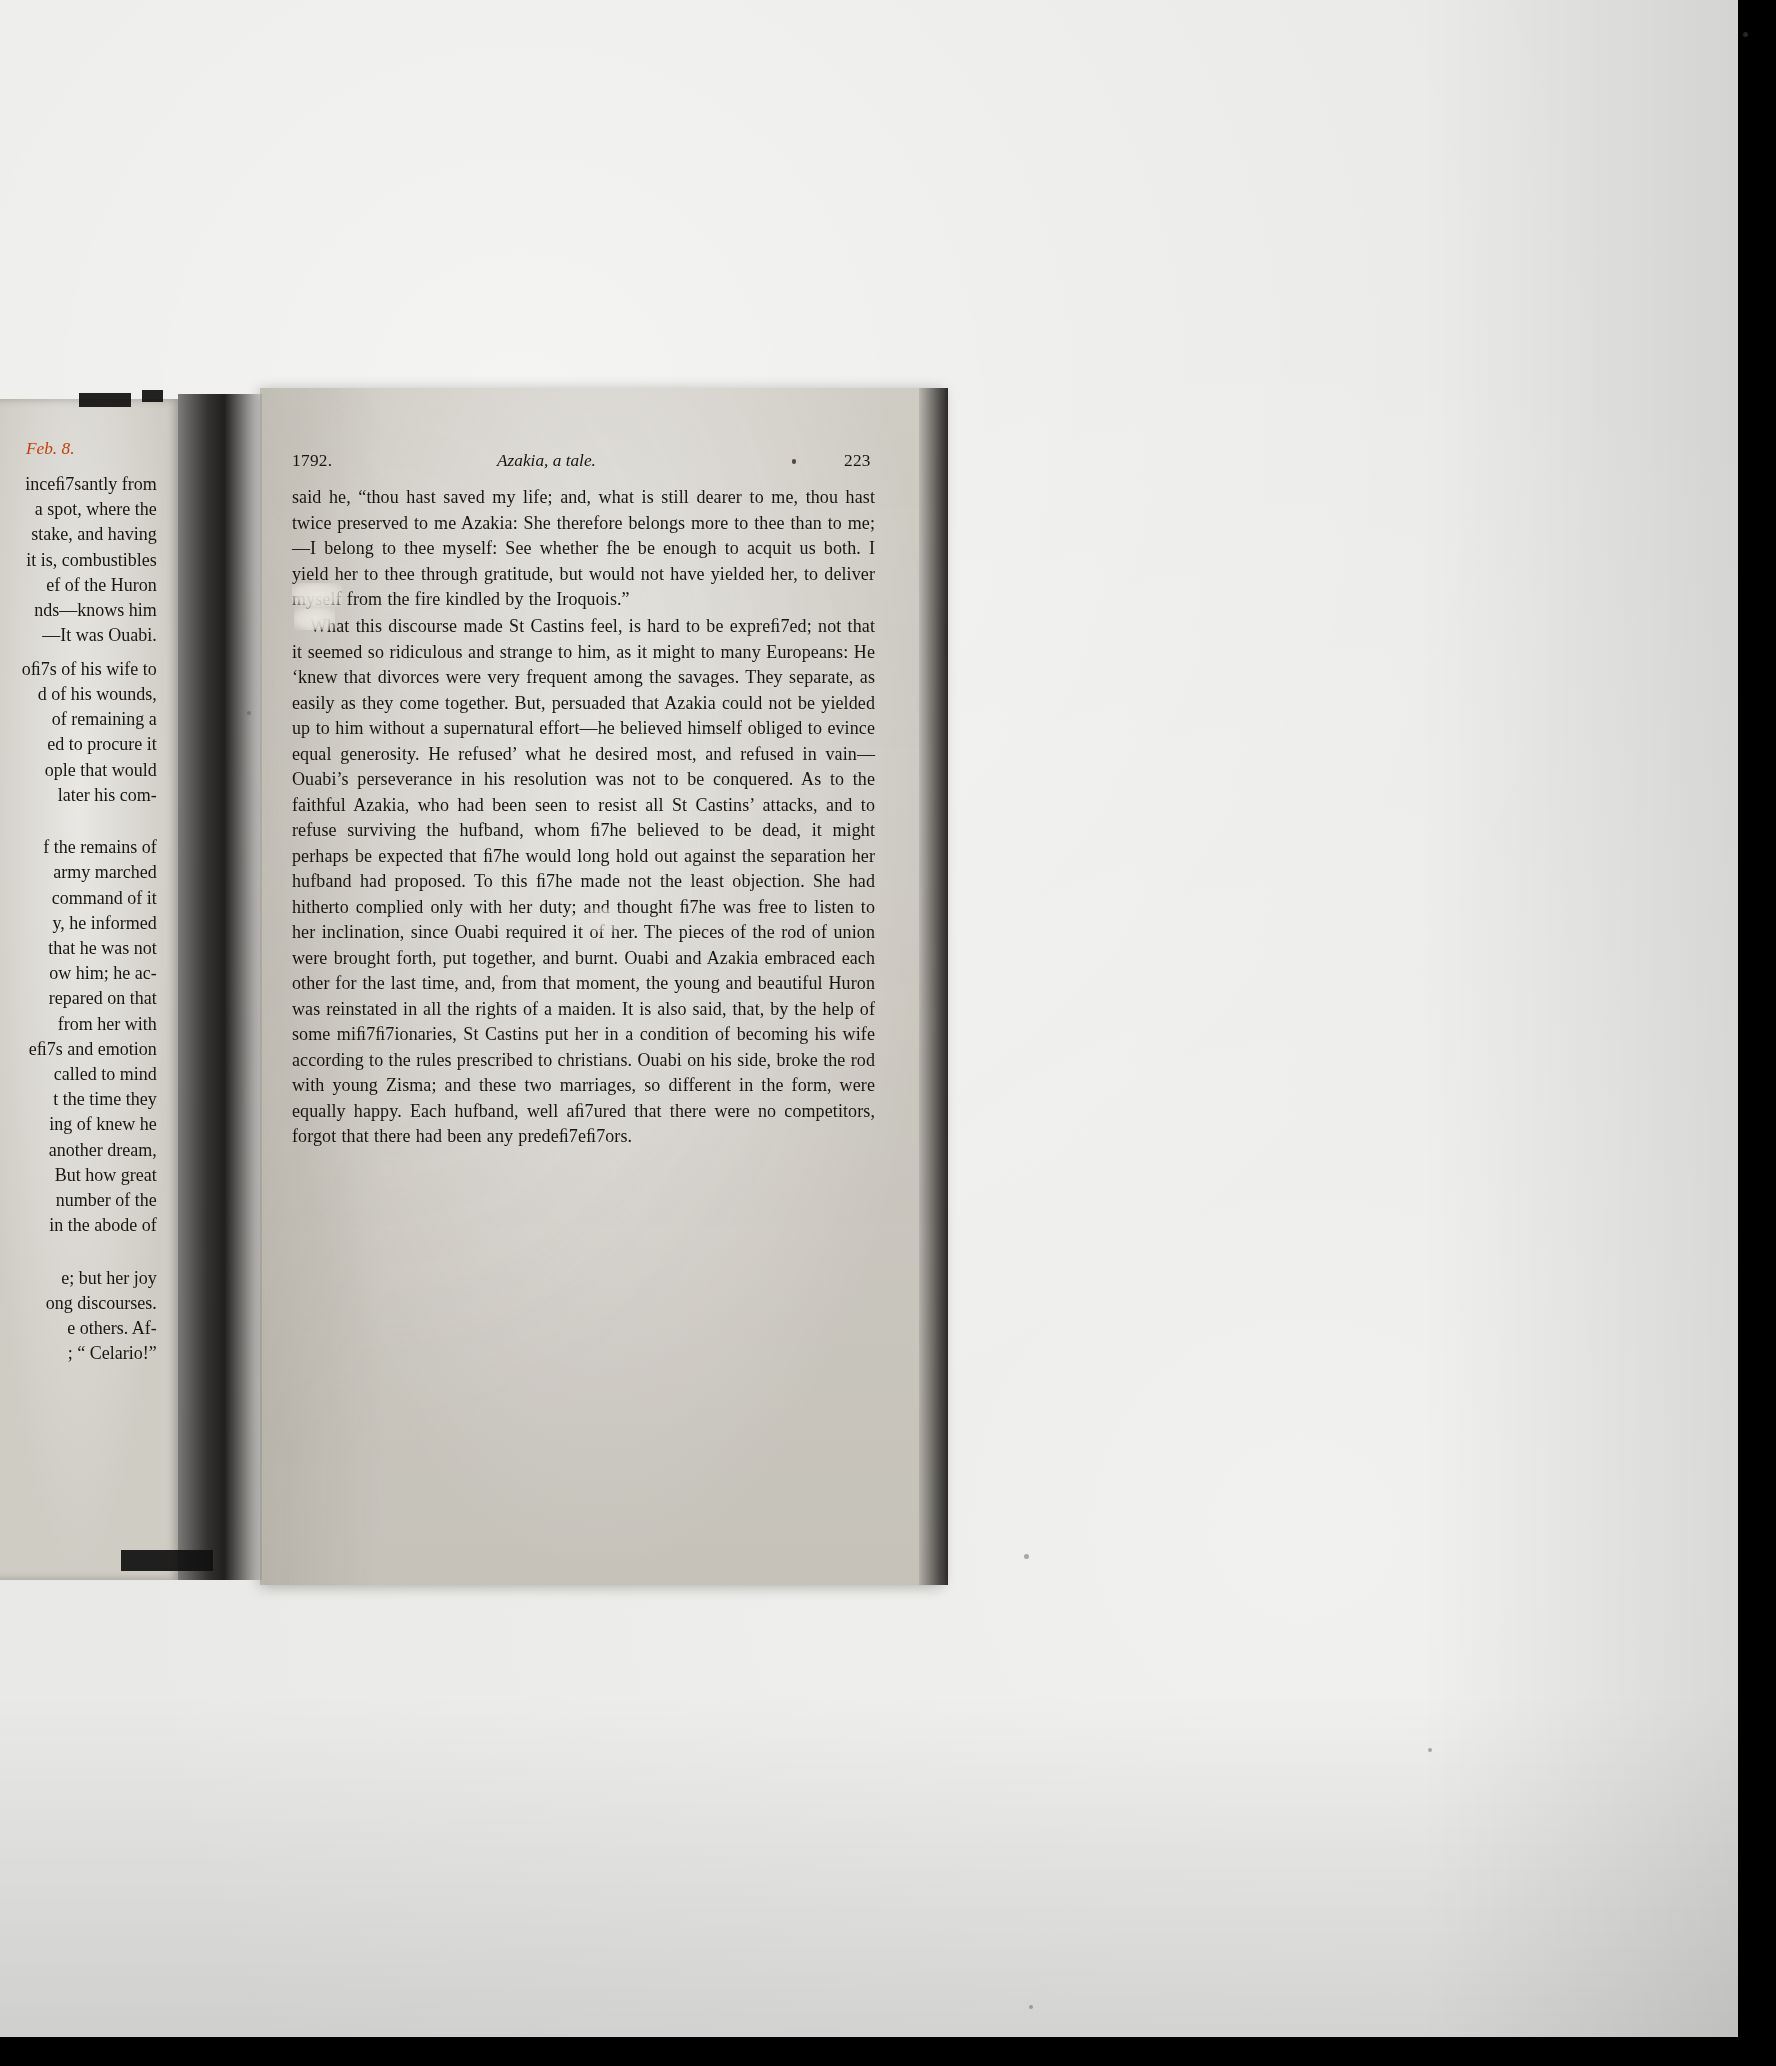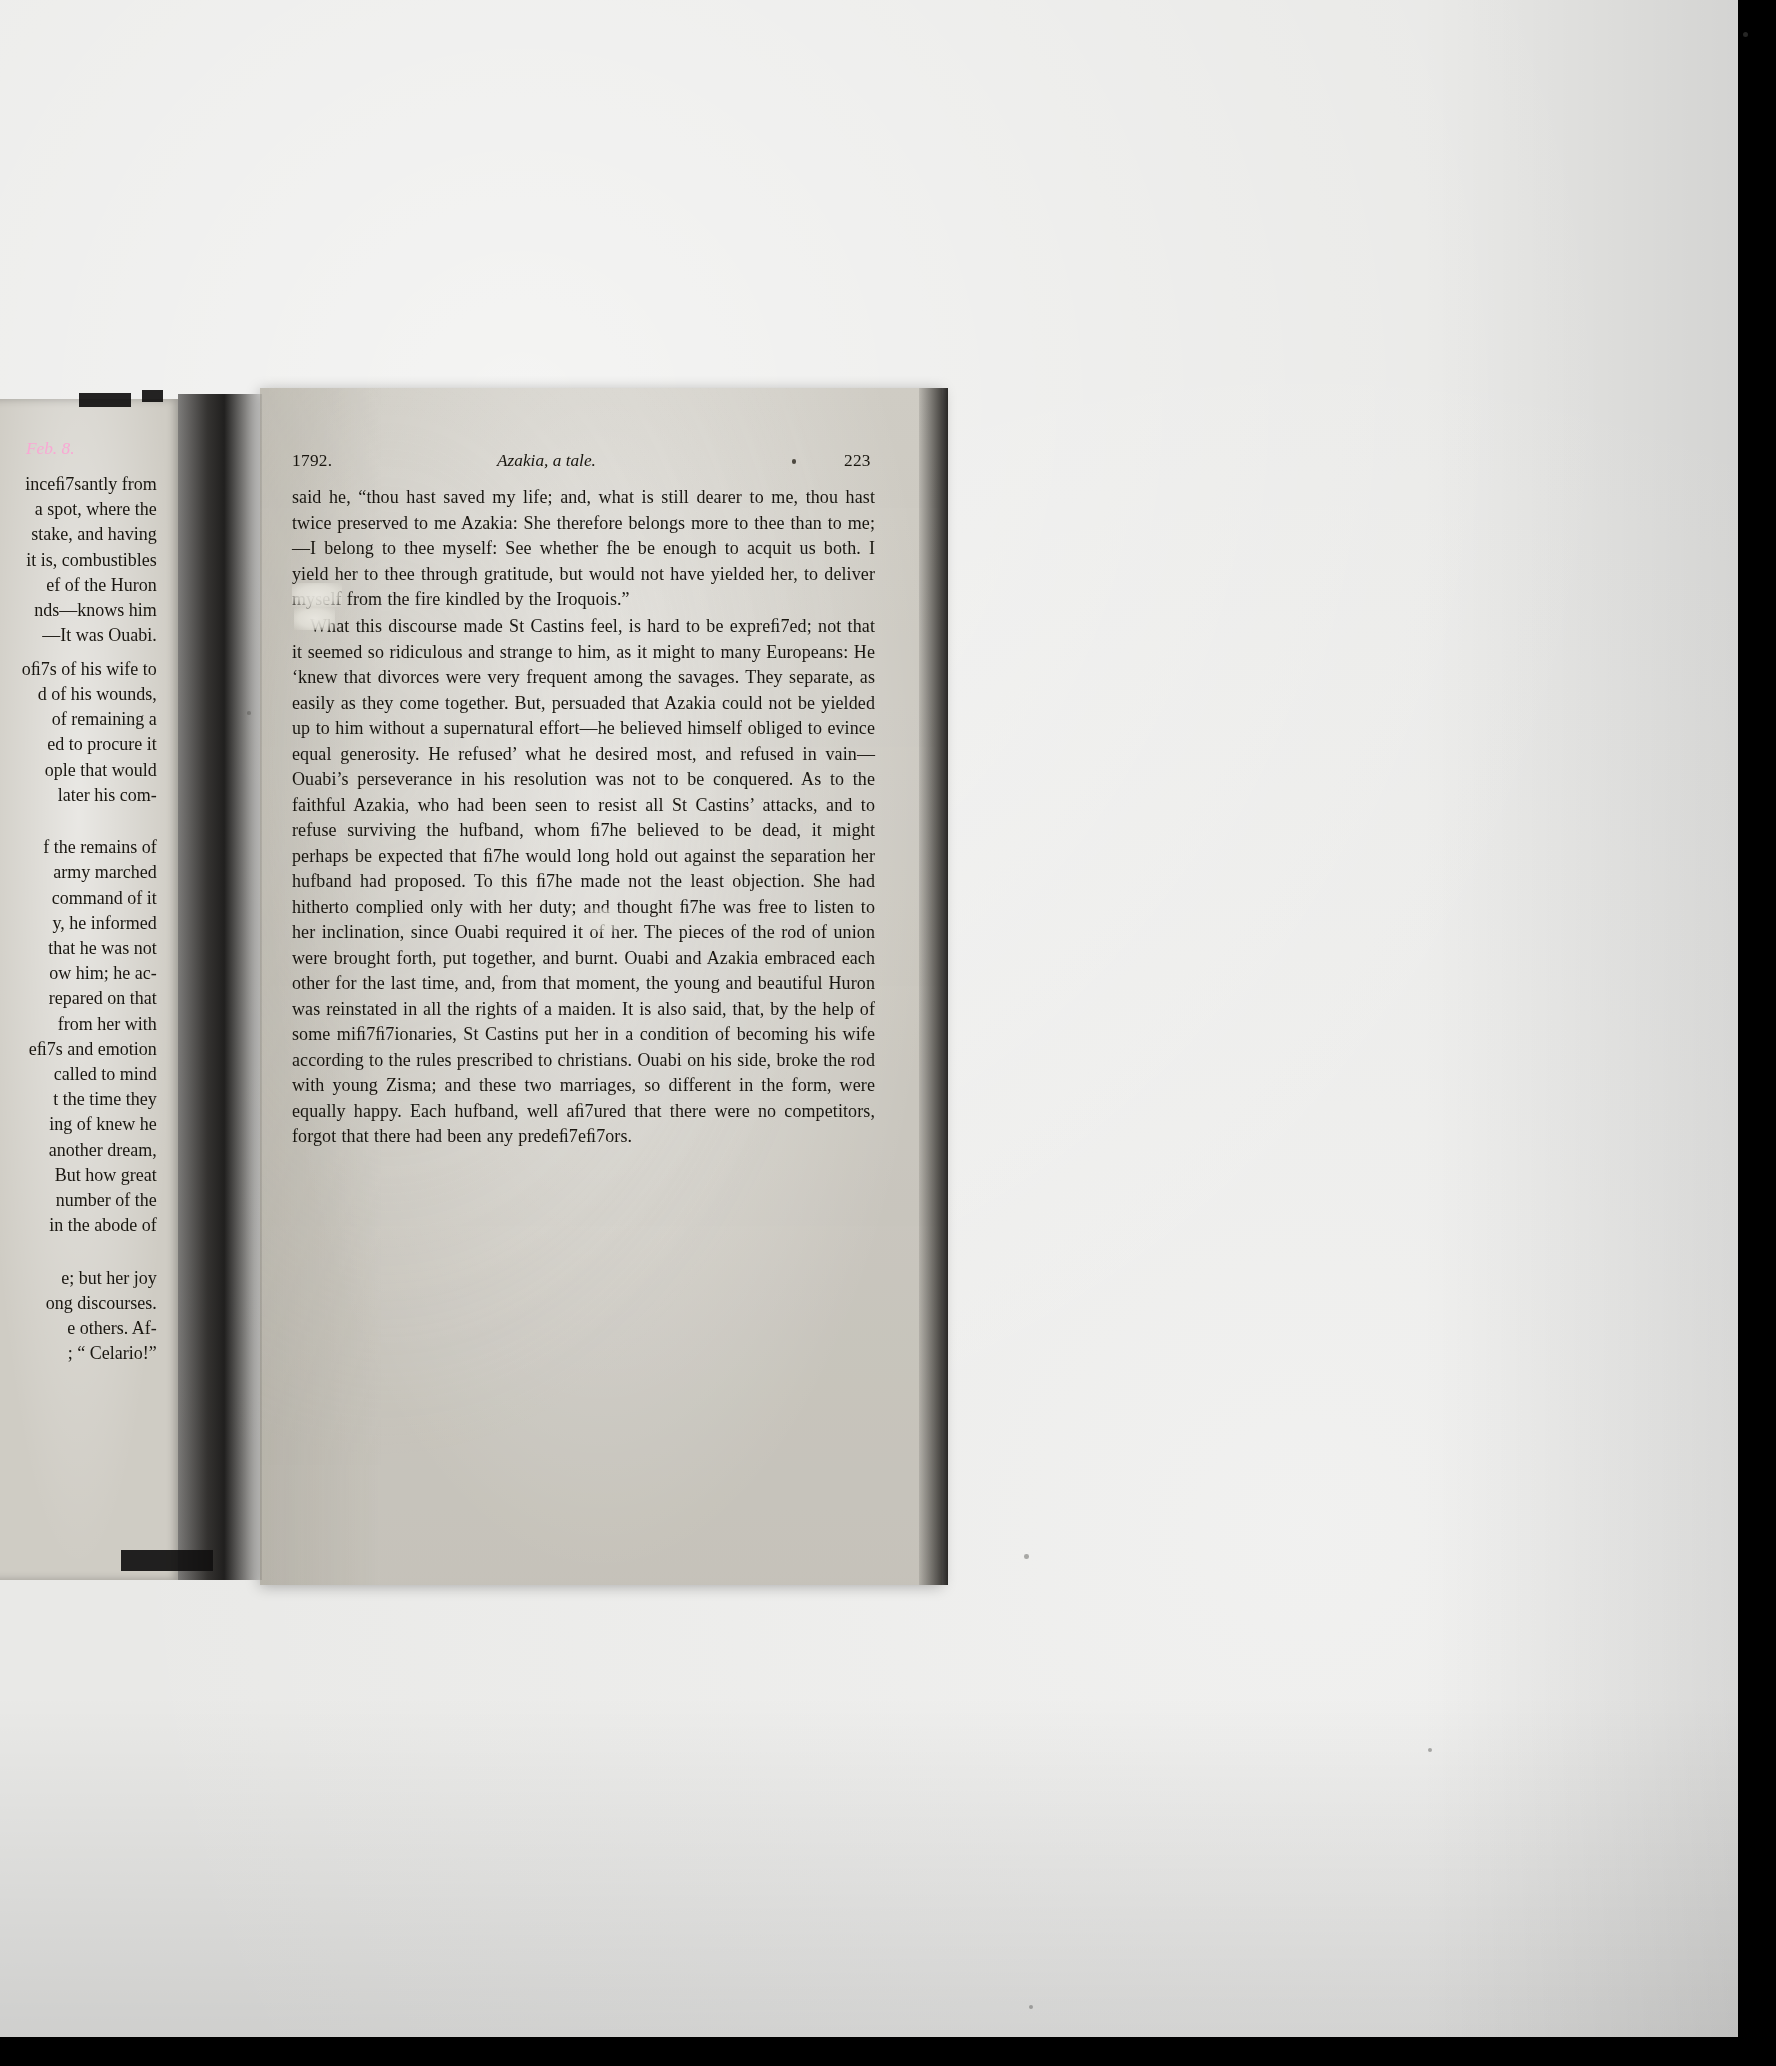--- a/index.html
+++ b/index.html
@@ -201,21 +201,21 @@
     top: 0px;
     width: 325px;
     color: #1a1711;
   }
   #verso-head {
     position: absolute;
     left: 189px;
     top: 51px;
     font-style: italic;
     font-size: 17.3px;
-    color: #f9a8d4;
+    color: #c2410c;
   }
   .verso-line {
     position: absolute;
     right: 5.2px;
     font-size: 18px;
     line-height: 25.5px;
     white-space: nowrap;
     text-align: right;
     color: #1a1711;
   }

